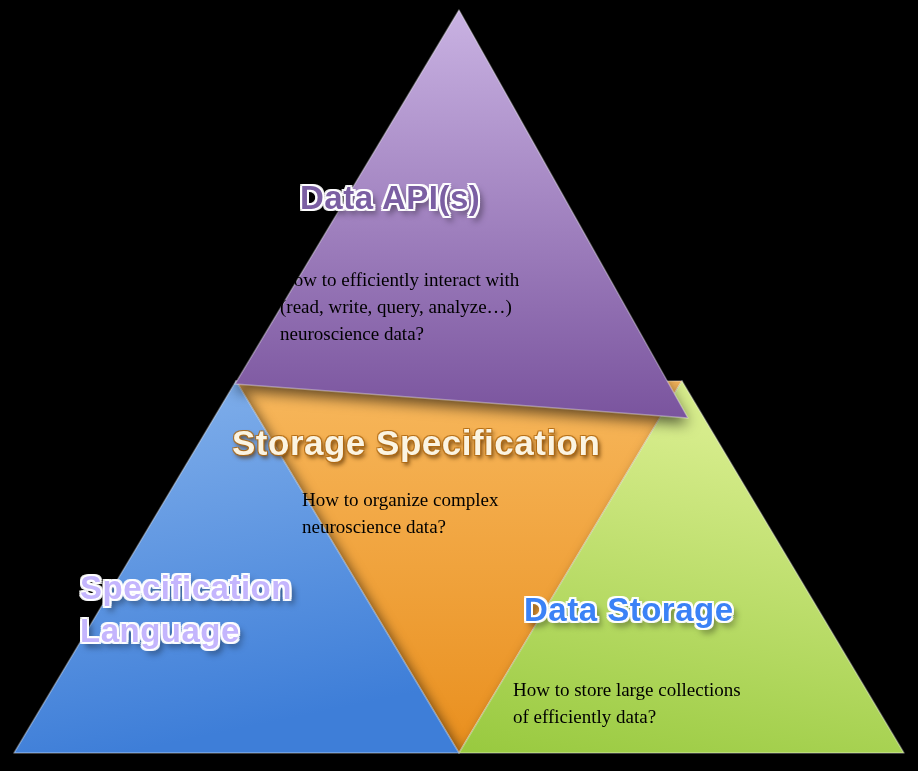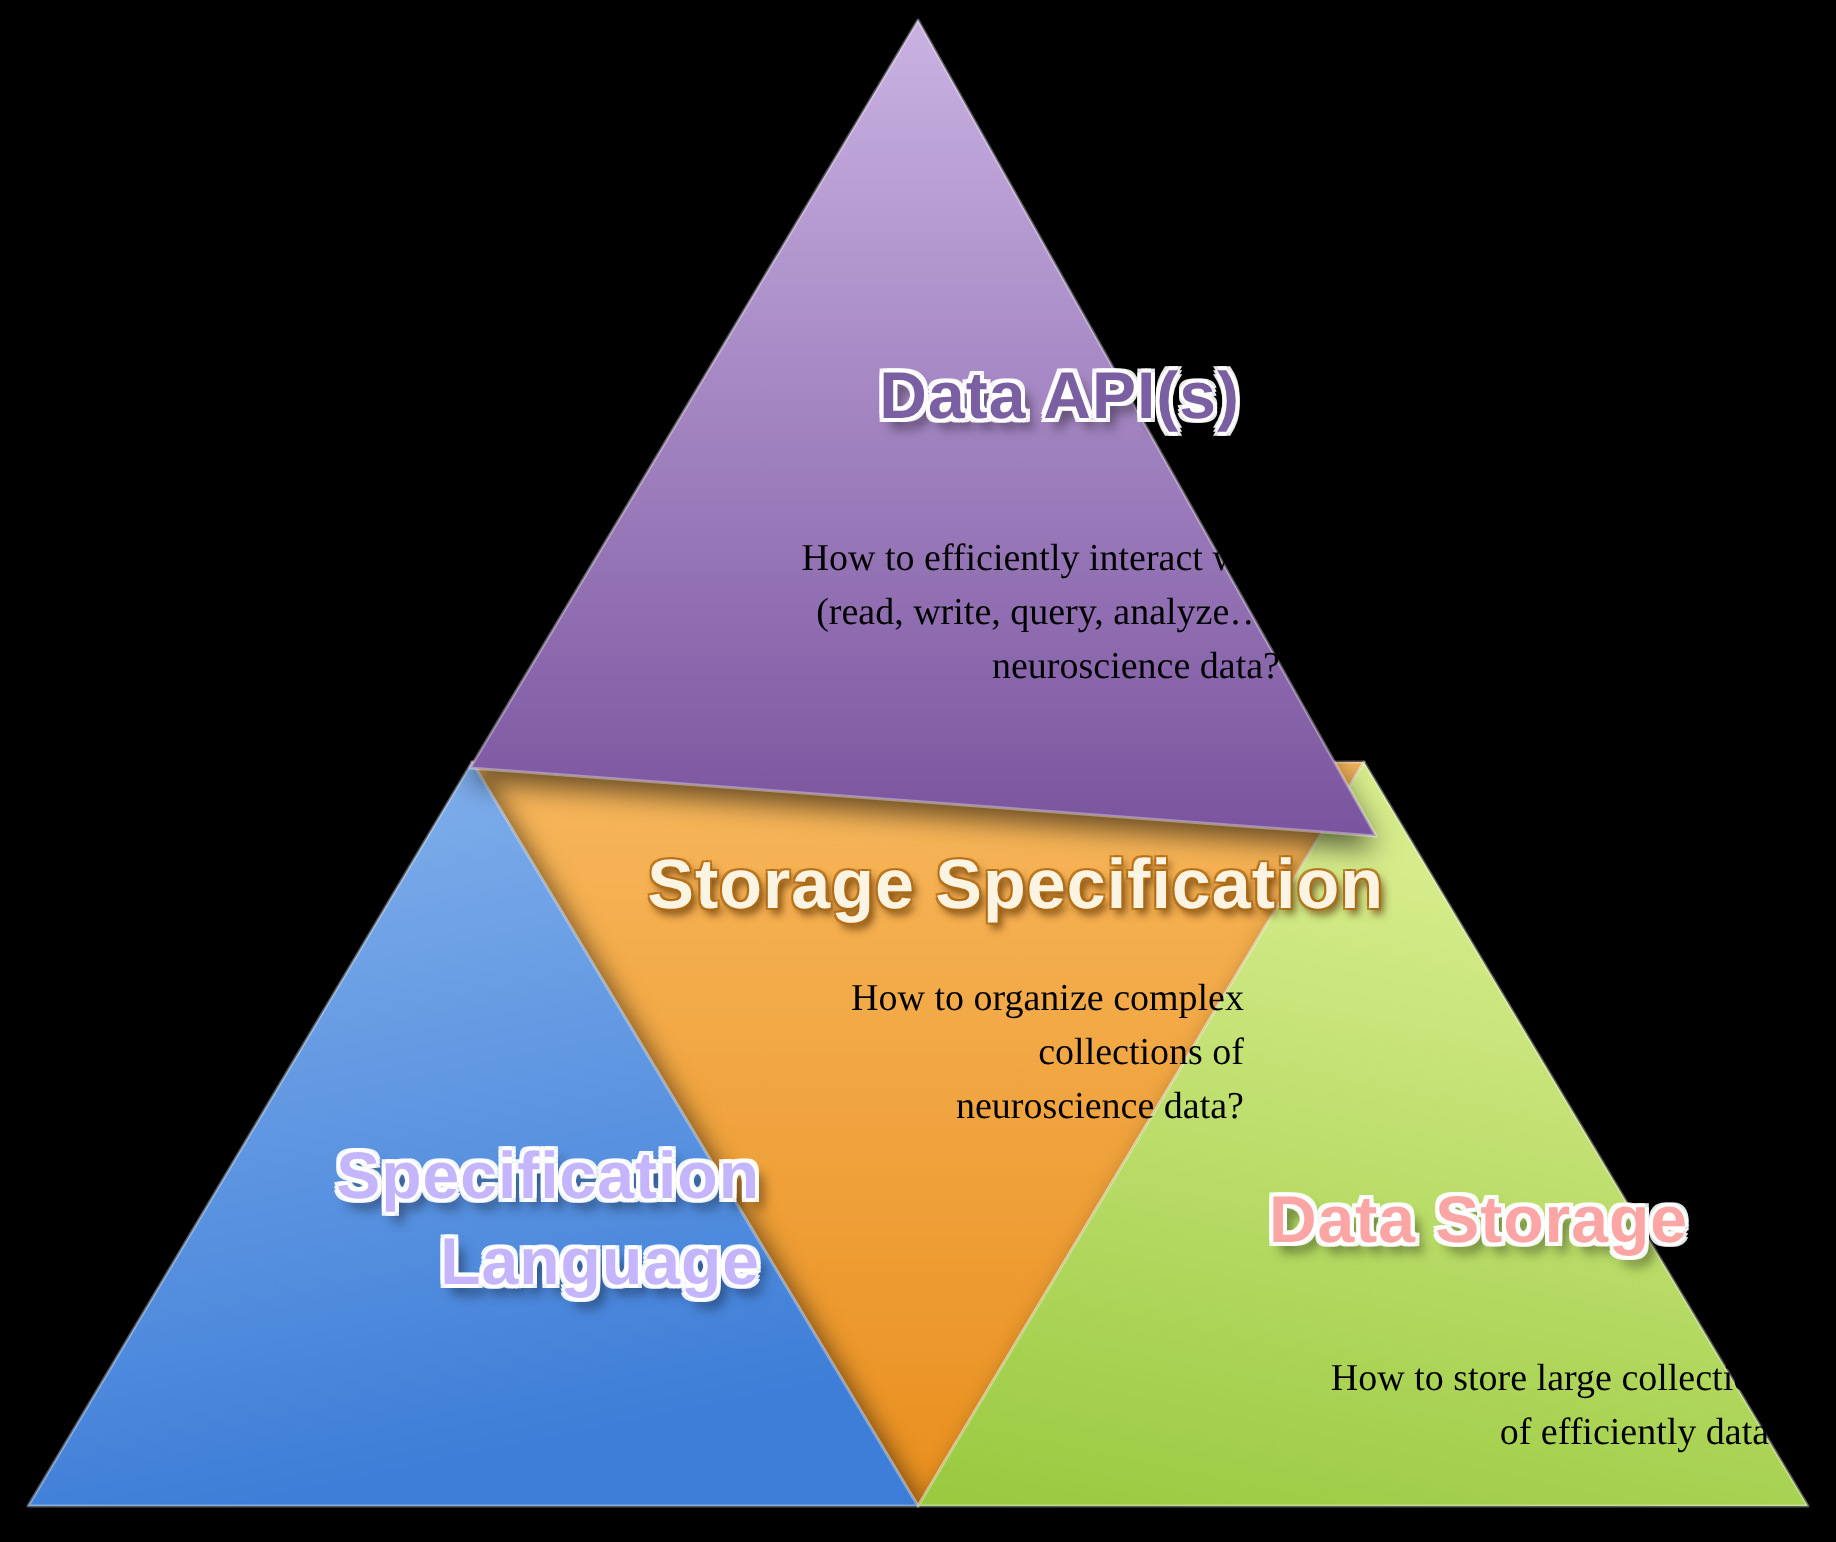--- a/index.html
+++ b/index.html
@@ -22,21 +22,21 @@
   }
   .tri {
     stroke: rgba(255,255,255,0.35);
     stroke-width: 1.5;
     stroke-linejoin: round;
   }
   .shadow-soft { filter: drop-shadow(4px 4px 6px rgba(0,0,0,0.55)); }
   .shadow-down { filter: drop-shadow(0px 6px 7px rgba(0,0,0,0.6)); }
   .txt {
     position: absolute;
-    text-align: right;
+    text-align: left;
     color: #000000;
   }
   .body-text {
     font-size: 19px;
     line-height: 27px;
     font-weight: 400;
     color: #000000;
     font-family: Liberation Serif, serif;
   }
   .title {
@@ -105,30 +105,29 @@
   <div class="txt body-text" style="left:280px; top:266px; width:360px;">
     <div>How to efficiently interact with</div>
     <div>(read, write, query, analyze…)</div>
     <div>neuroscience data?</div>
   </div>
 
   <div class="txt title title-glow" style="left: 232px; top: 421px; width: 460px; font-size: 35px; color: rgb(251, 244, 226);">Storage Specification</div>
 
   <div class="txt body-text" style="left:302px; top:486px; width:320px;">
     <div>How to organize complex</div>
-    <div>collections of</div>
     <div>neuroscience data?</div>
   </div>
 
   <div class="txt title title-emboss" style="left: 80px; top: 566px; width: 300px; color: #c4b5fd;">
     <div>Specification</div>
     <div>Language</div>
   </div>
 
 
-  <div class="txt title title-emboss" style="left: 524px; top: 588px; width: 320px; color: #fca5a5;">Data Storage</div>
+  <div class="txt title title-emboss" style="left: 524px; top: 588px; width: 320px; color: #3b82f6;">Data Storage</div>
 
   <div class="txt body-text" style="left:513px; top:676px; width:380px;">
     <div>How to store large collections</div>
     <div>of efficiently data?</div>
   </div>
 
 </div>
 
 </body></html>

